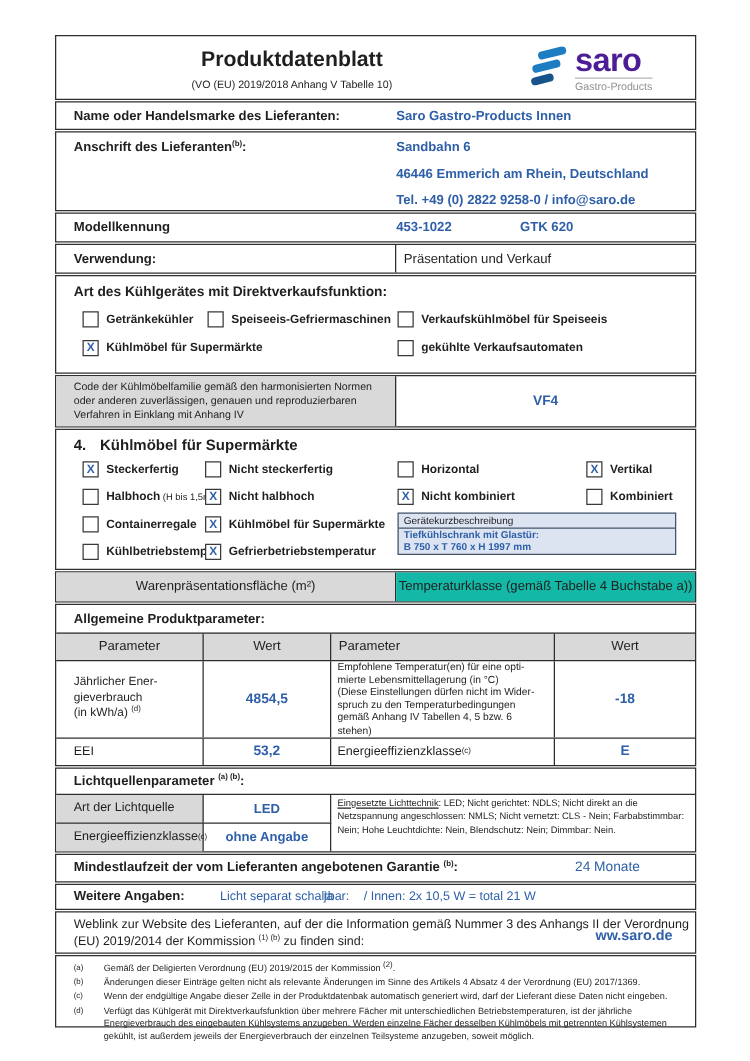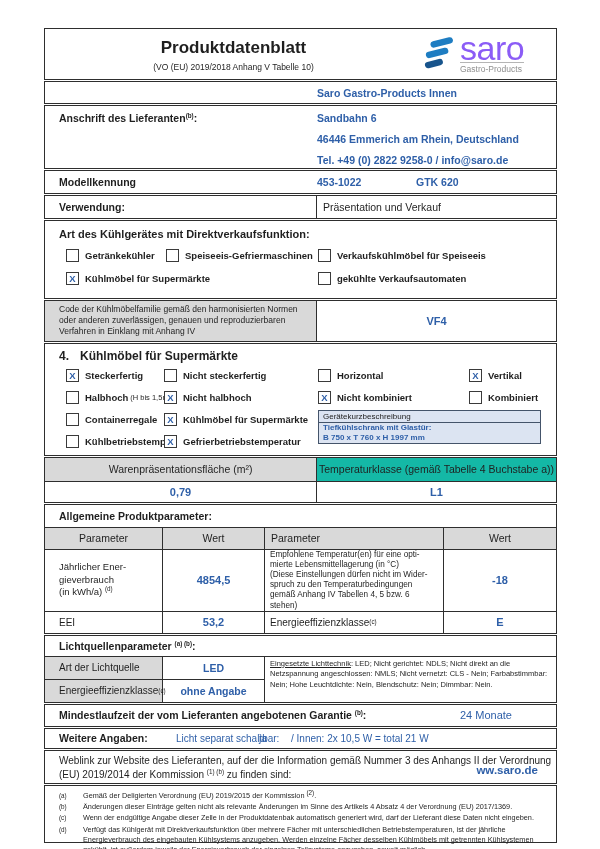--- a/index.html
+++ b/index.html
@@ -13,21 +13,21 @@
   .sup { font-size: 6.3px; vertical-align: super; line-height: 0; font-weight: bold; }
   .sup-n { font-size: 6.3px; vertical-align: super; line-height: 0; font-weight: normal; }
 
   
   .hdr { display: flex; height: 52px; }
   .hdr-title-wrap { flex: 1; text-align: center; padding-top: 9px; }
   .hdr-title { font-size: 17px; font-weight: bold; }
   .hdr-sub { font-size: 8.5px; margin-top: 4px; }
   .logo { width: 134px; display: flex; align-items: flex-start; gap: 5px; padding-top: 8px; }
   .logo-right { display: flex; flex-direction: column; }
-  .logo-name { font-size: 34px; font-weight: normal; color: #8b5cf6; line-height: 23px; letter-spacing: -0.5px; }
+  .logo-name { font-size: 26px; font-weight: bold; color: #4c1d95; line-height: 23px; letter-spacing: -0.5px; }
   .logo-tagline { font-size: 8.5px; color: #8f8f8f; border-top: 1px solid #b5b5b5; margin-top: 2px; padding-top: 1px; }
 
   
   .row { position: relative; display: flex; align-items: center; }
   .lbl { font-weight: bold; font-size: 10.5px; padding-left: 14px; white-space: nowrap; }
   .val { position: absolute; left: 272px; color: #2E5FA8; font-weight: bold; font-size: 10.5px; }
   .h23 { height: 23px; } .h24 { height: 24px; } .h21 { height: 21px; }
 
   .addr-box { height: 64px; }
   .addr-lbl { position: absolute; top: 6px; left: 14px; font-weight: bold; font-size: 10.5px; }
@@ -127,20 +127,21 @@
           <rect x="3" y="25.5" width="20" height="7" rx="3.5" fill="#17548C" transform="rotate(-14 13 29)"></rect>
         </svg>
         <div class="logo-right">
           <span class="logo-name">saro</span>
           <span class="logo-tagline">Gastro-Products</span>
         </div>
       </div>
     </div>
 
     <div class="box row h23">
+      <span class="lbl">Name oder Handelsmarke des Lieferanten:</span>
       <span class="val">Saro Gastro-Products Innen</span>
     </div>
 
     <div class="box addr-box">
       <span class="addr-lbl"><span>Anschrift des Lieferanten</span><span class="sup">(b)</span><span>:</span></span>
       <div class="addr-lines">
         <div class="addr-line">Sandbahn 6</div>
         <div class="addr-line">46446 Emmerich am Rhein, Deutschland</div>
         <div class="addr-line">Tel. +49 (0) 2822 9258-0 / info@saro.de</div>
       </div>
@@ -255,24 +256,20 @@
         <div class="desc-head">Gerätekurzbeschreibung</div>
         <div class="desc-line">Tiefkühlschrank mit Glastür:</div>
         <div class="desc-line">B  750 x T 760 x H 1997 mm</div>
       </div>
     </div>
 
     <div class="box">
       <div class="waren-head">
         <div class="wh-left">Warenpräsentationsfläche (m²)</div>
         <div class="wh-right">Temperaturklasse (gemäß Tabelle 4 Buchstabe a))</div>
-      </div>
-      <div class="waren-vals">
-        <div class="wv wv-left">0,79</div>
-        <div class="wv wv-right">L1</div>
       </div>
     </div>
 
     <div class="box">
       <div class="allg-strip">
         <span class="lbl">Allgemeine Produktparameter:</span>
       </div>
       <div class="ptable-row phead">
         <div class="pc w1 pcenter">Parameter</div>
         <div class="pc w2 pcenter">Wert</div>

